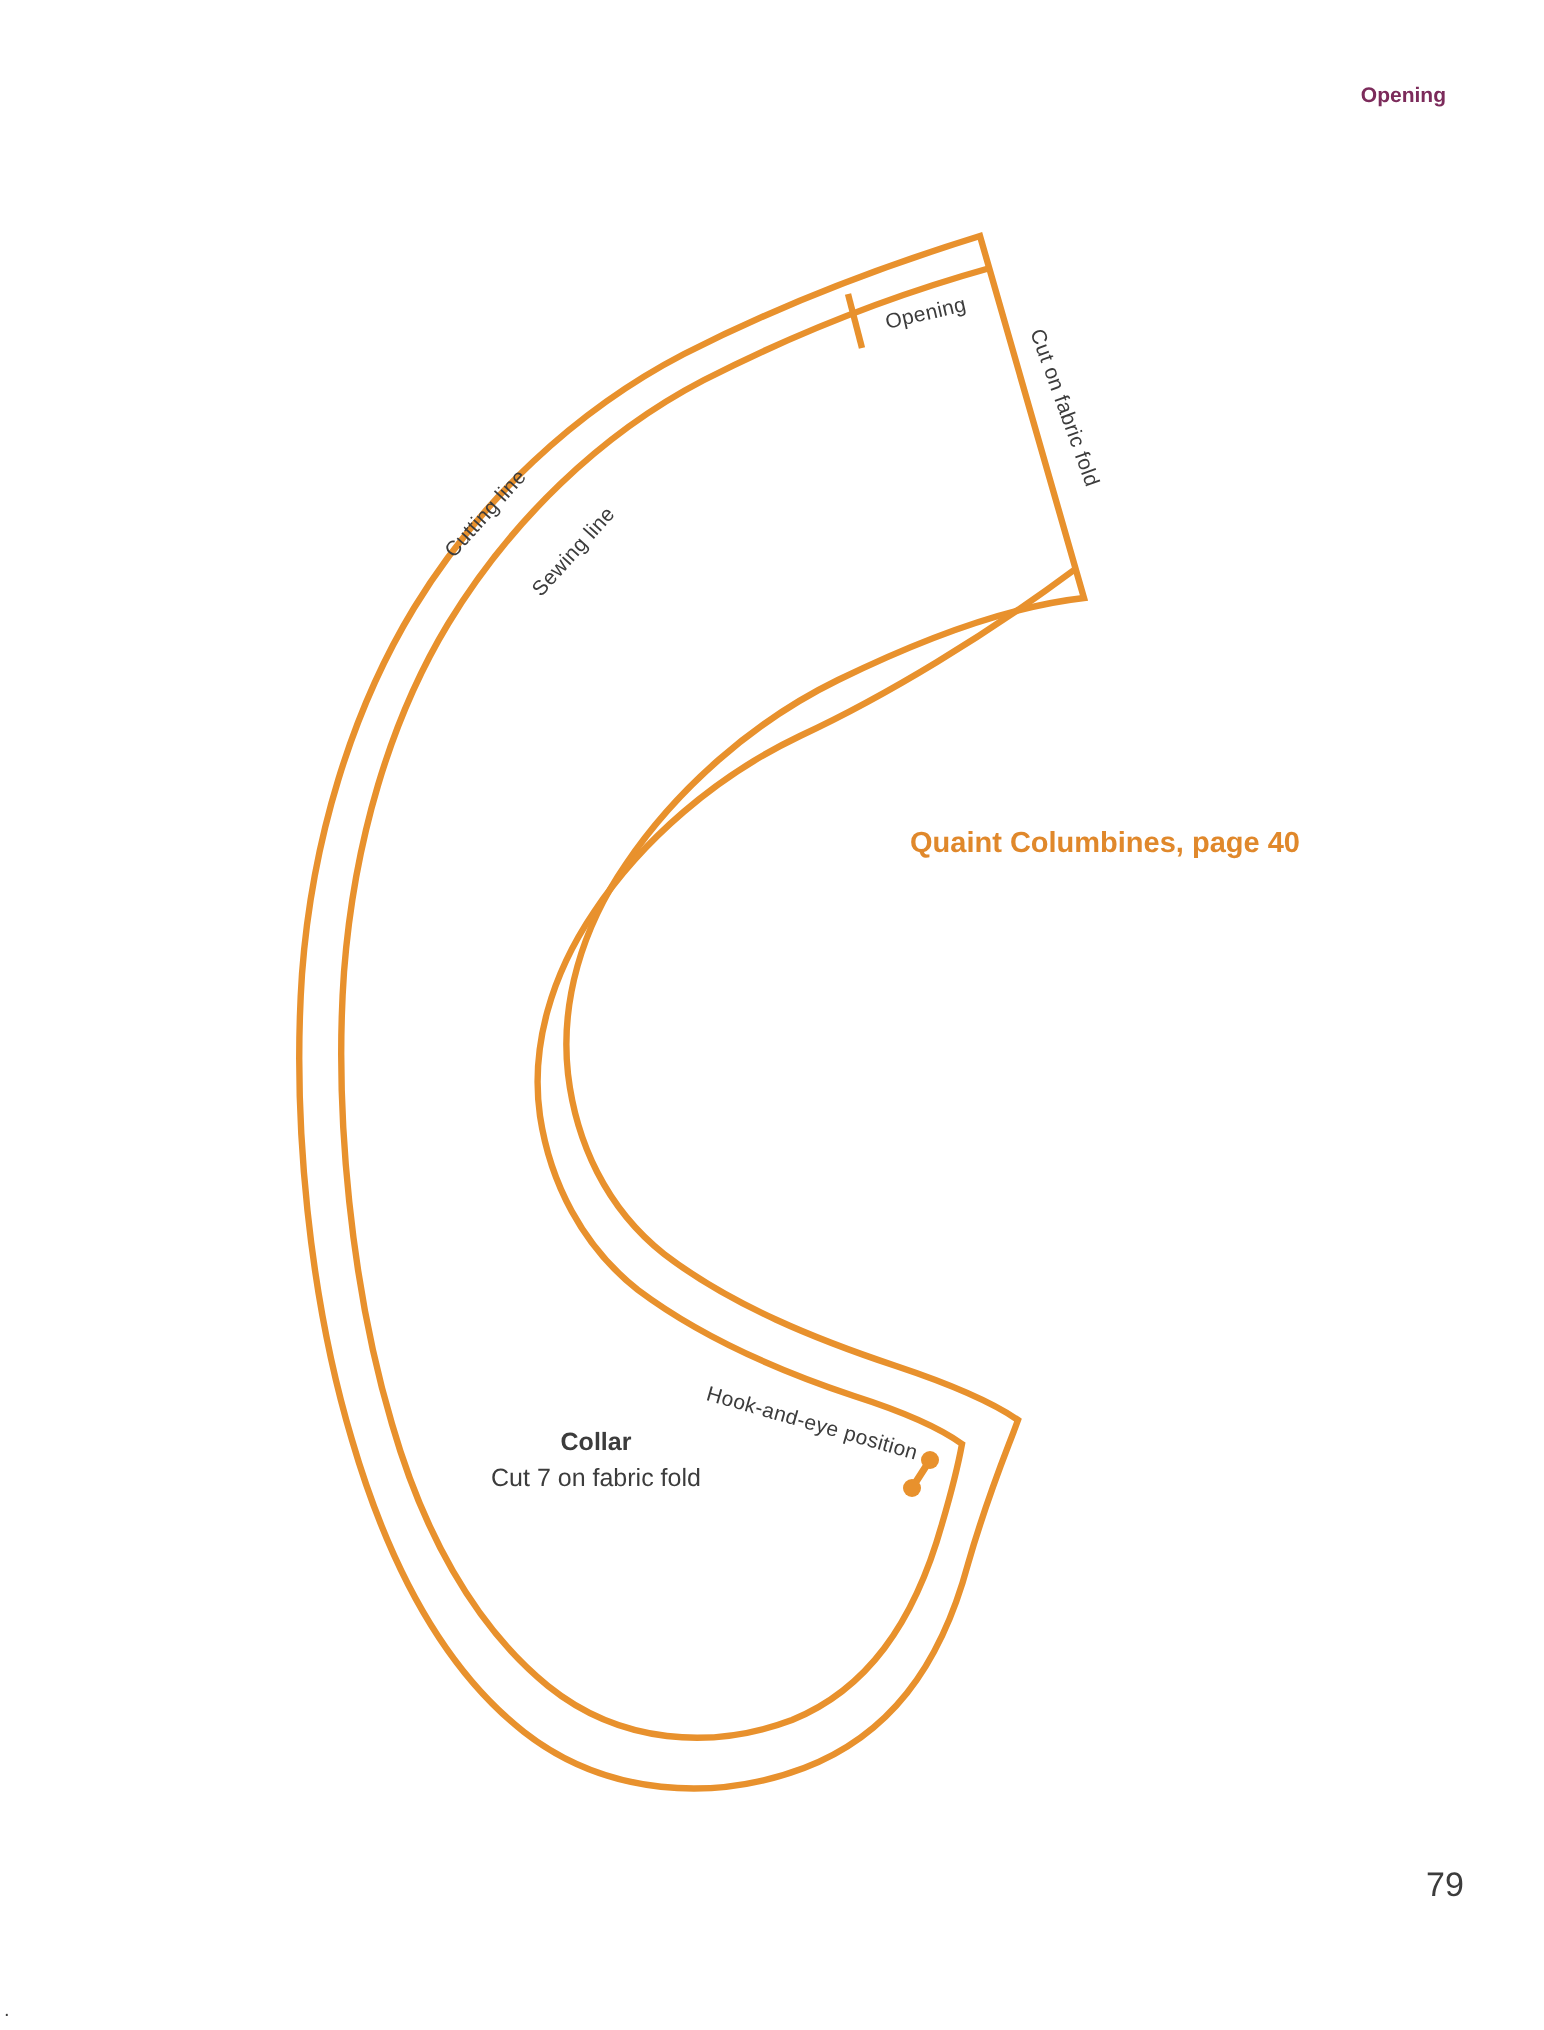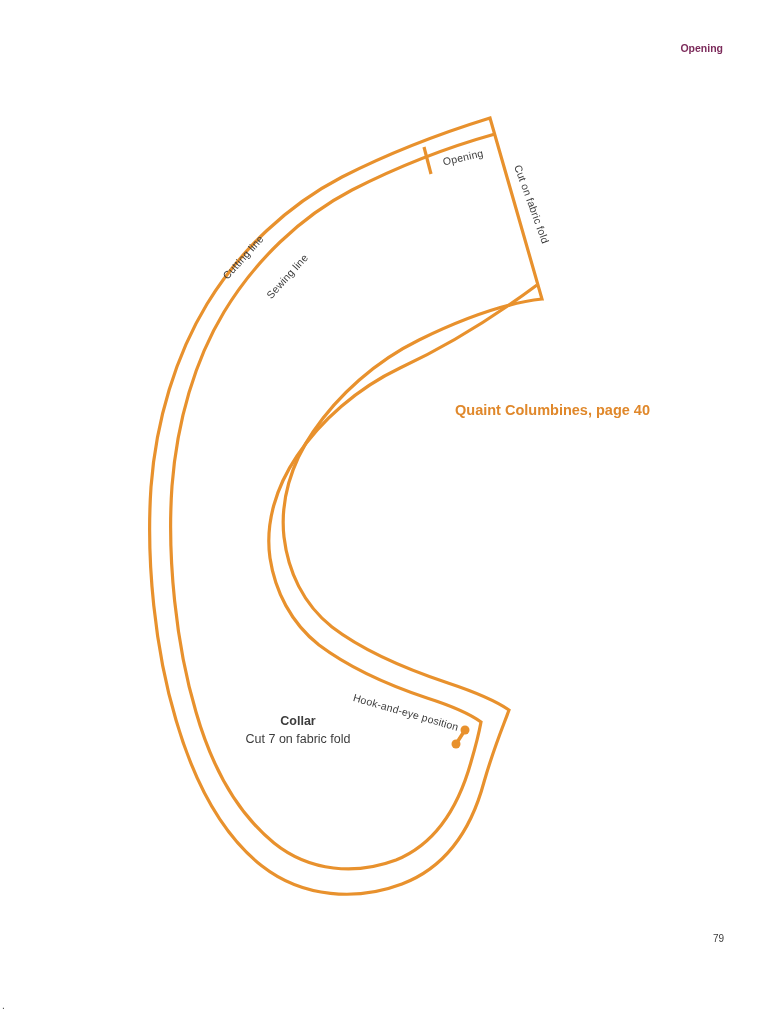--- a/index.html
+++ b/index.html
@@ -35,21 +35,21 @@
     position: absolute;
     top: 42px;
     right: 49px;
     font-size: 10.5px;
     font-weight: bold;
     color: var(--header-color, #7c2b5b);
   }
   #caption {
     position: absolute;
     left: 455px;
-    top: 402px;
+    top: 414px;
     width: 185px;
     font-size: 14.5px;
     font-weight: bold;
     color: var(--caption-color, #e0882b);
     white-space: nowrap;
   }
   #info-block {
     position: absolute;
     left: 198px;
     top: 712px;
@@ -57,21 +57,21 @@
     text-align: center;
     font-size: 12.5px;
     line-height: 18px;
     color: var(--text-color, #3c3c3c);
   }
   #info-block .info-name { font-weight: bold; }
   #page-number {
     position: absolute;
     left: 713px;
     top: 933px;
-    font-size: 10px;
+    font-size: 17px;
     color: var(--text-color, #3c3c3c);
   }
   #corner-mark {
     position: absolute;
     left: 2px;
     top: 1000px;
     font-size: 10px;
     color: var(--text-color, #3c3c3c);
   }
 </style>

